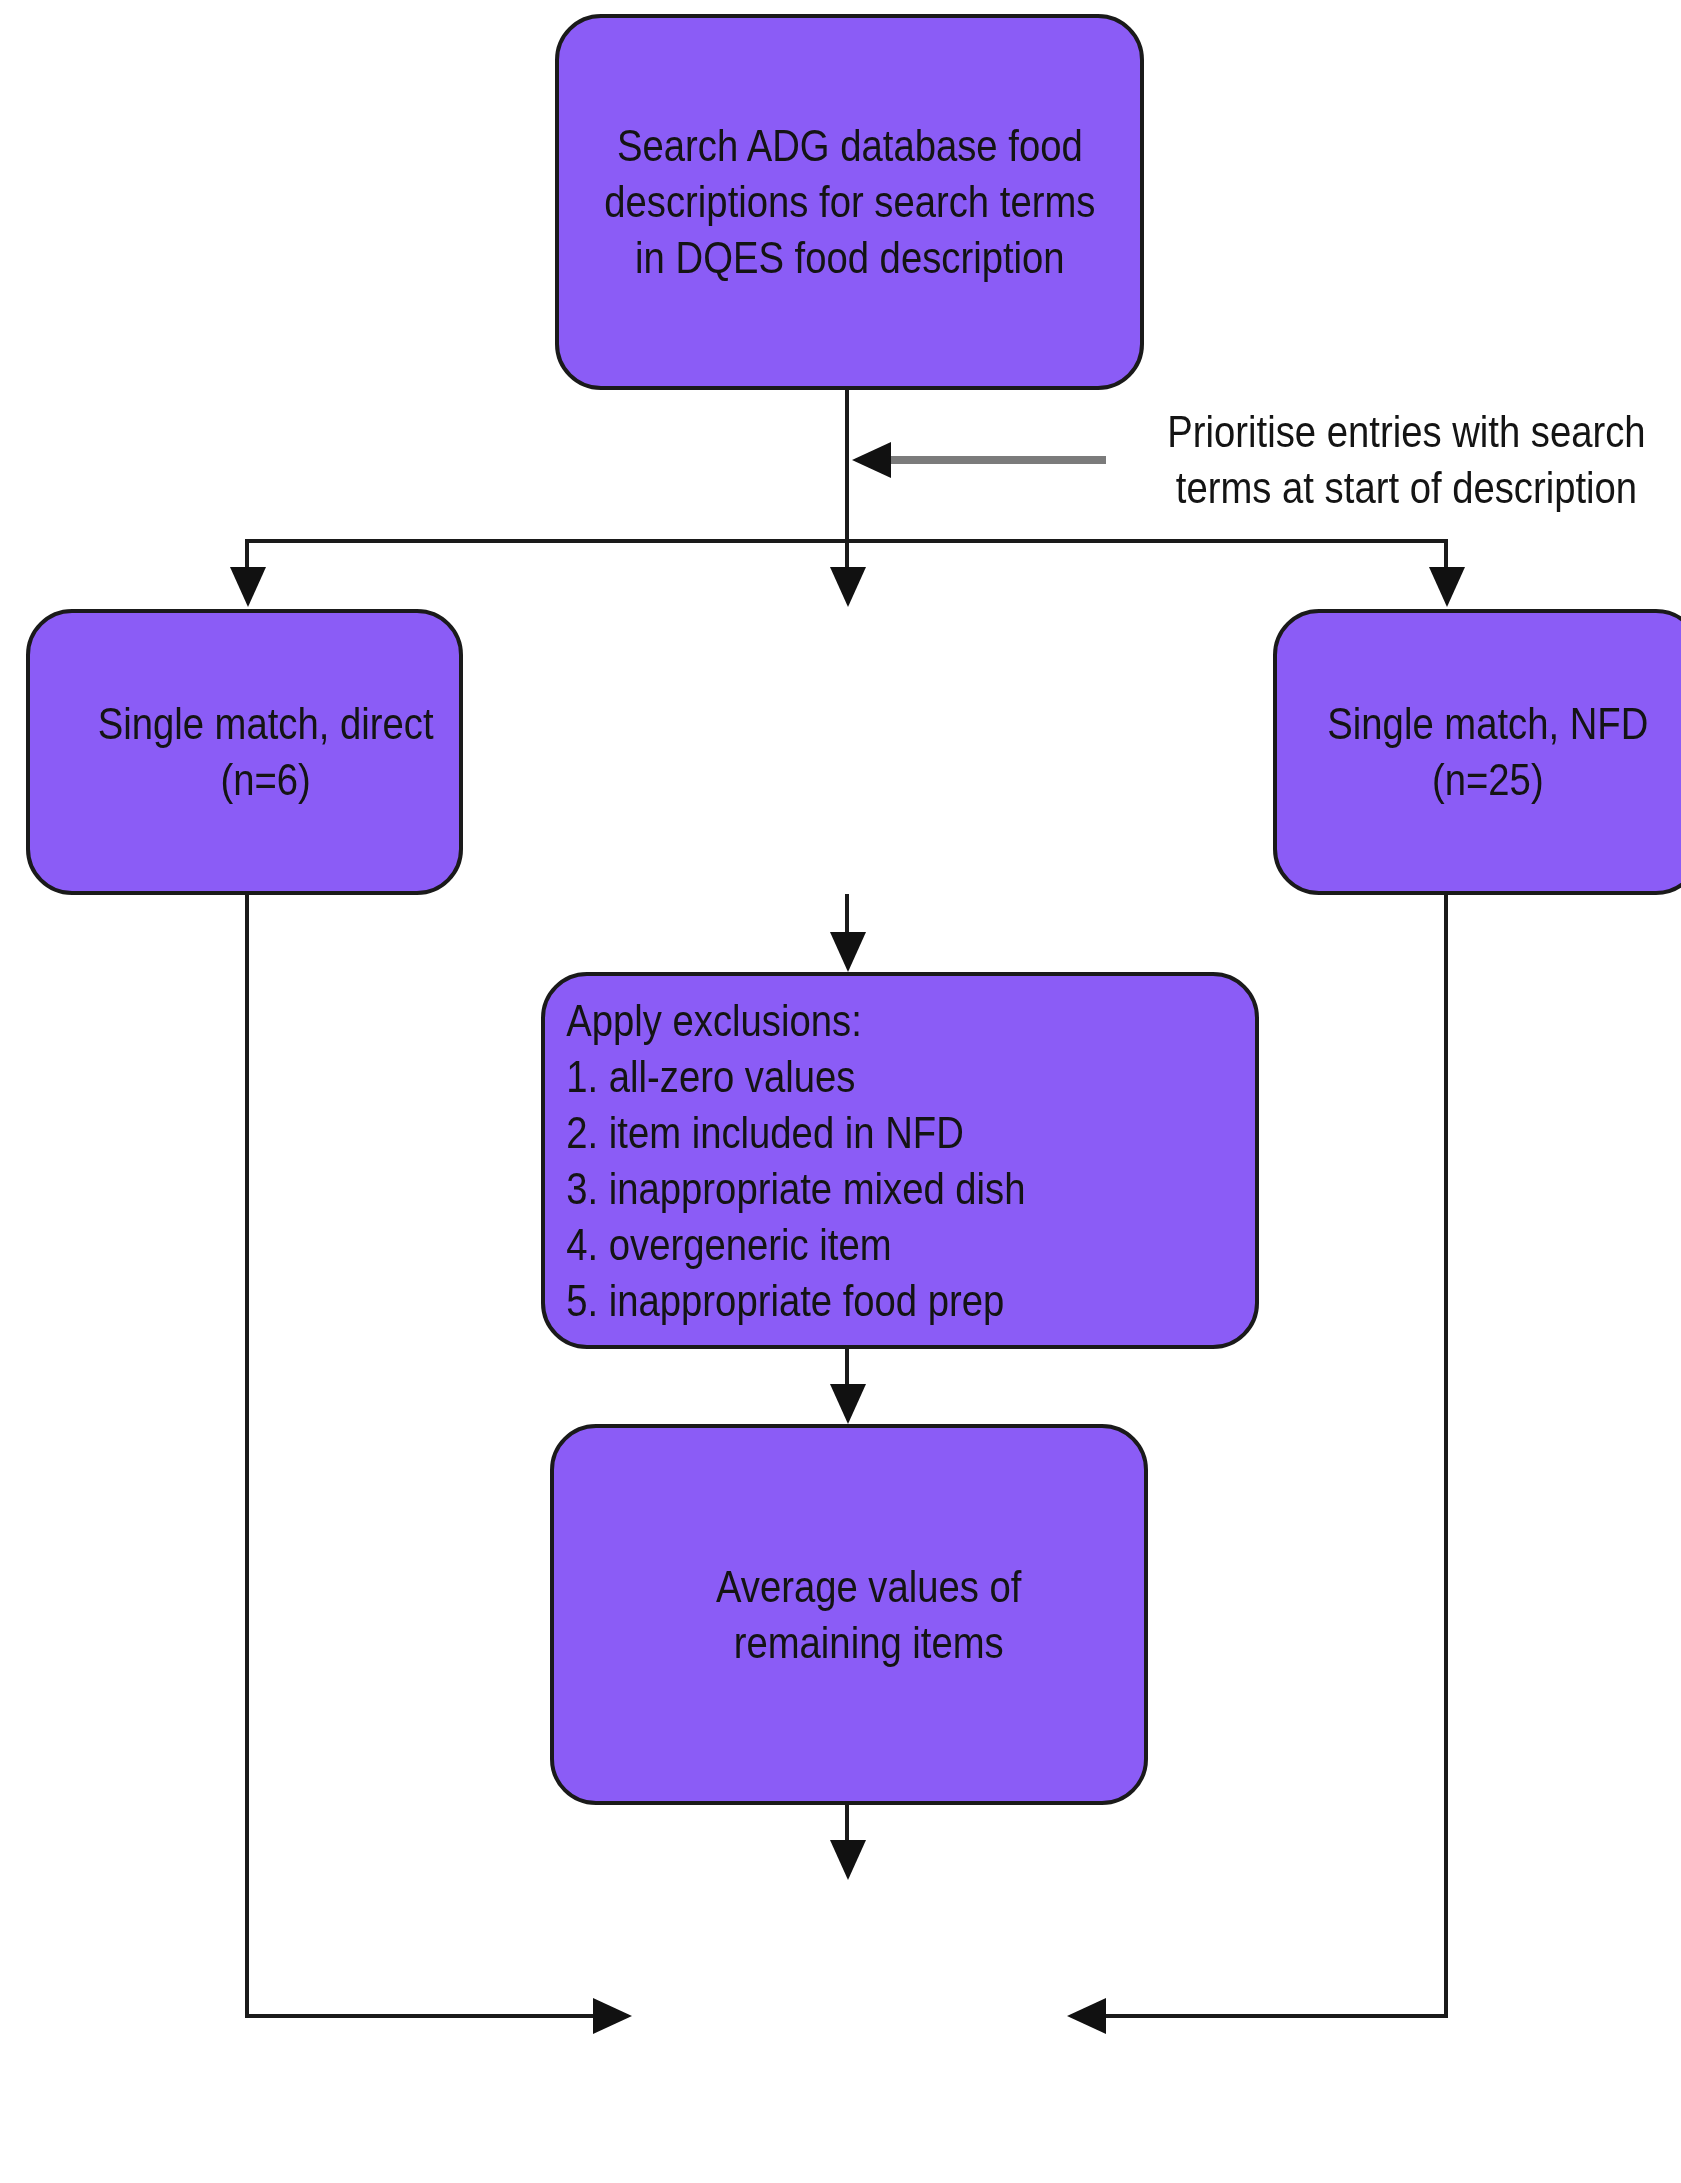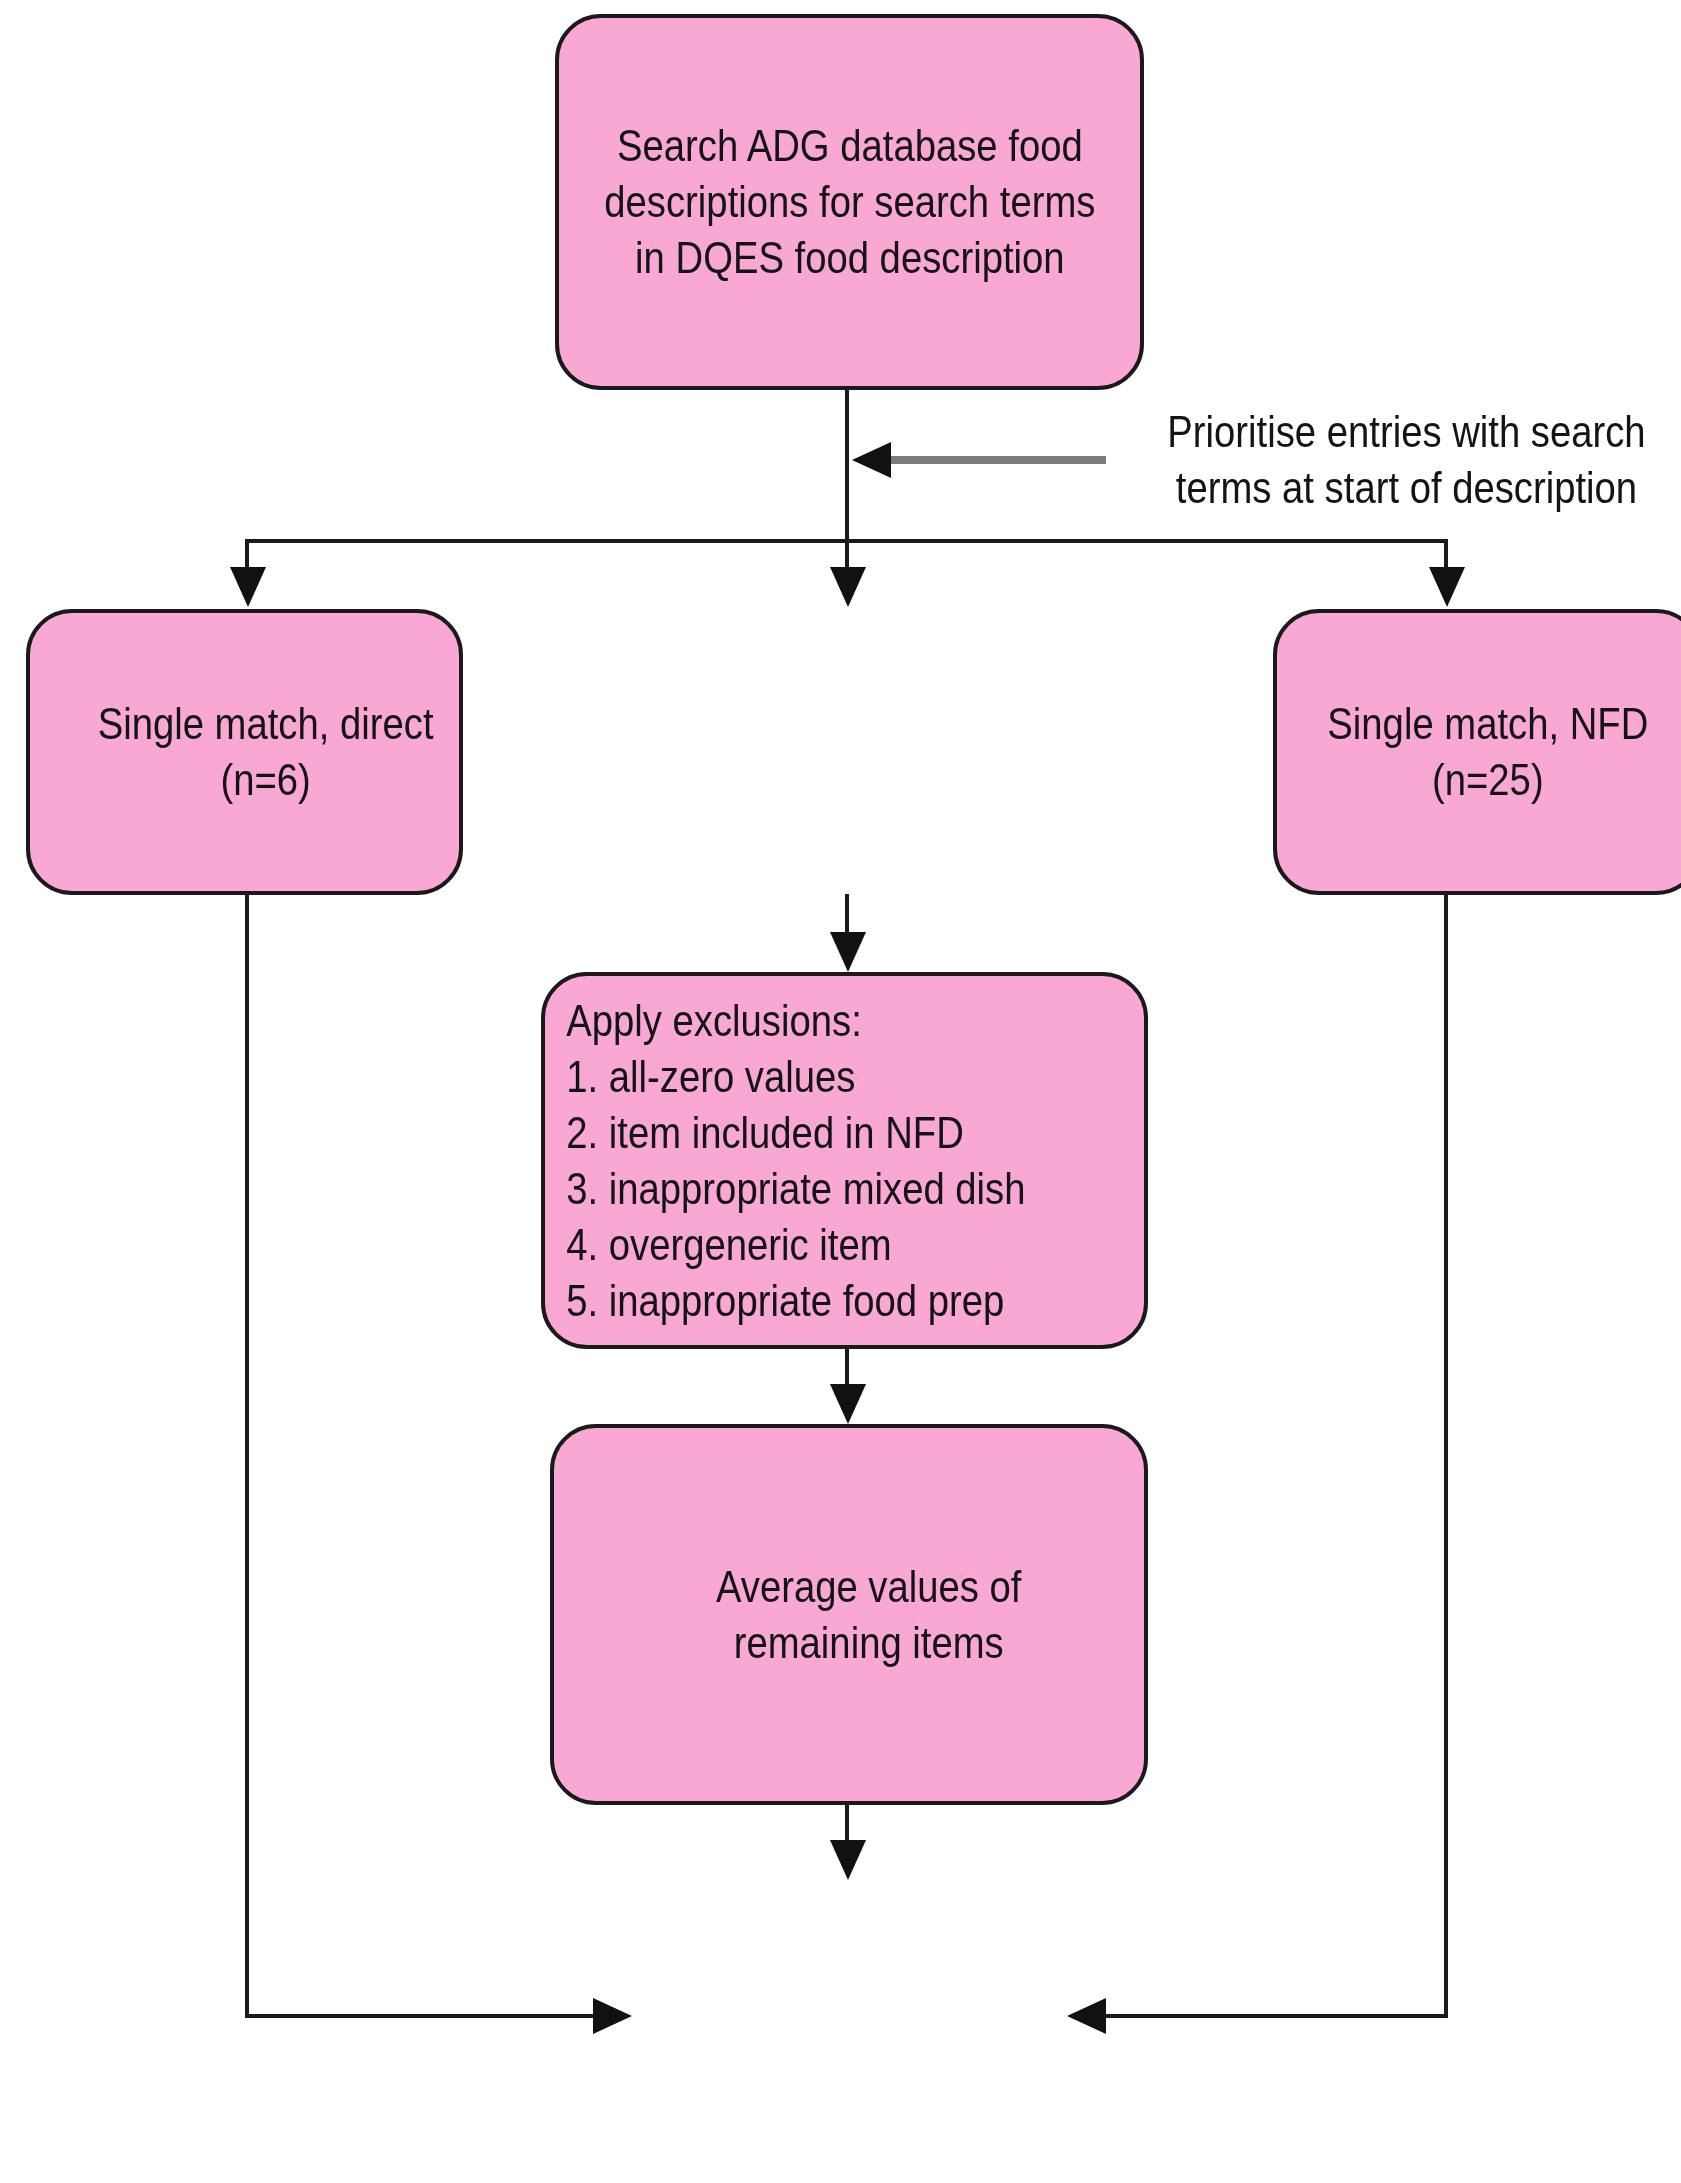--- a/index.html
+++ b/index.html
@@ -14,21 +14,21 @@
     background: #ffffff;
     font-family: "Liberation Sans", "DejaVu Sans", sans-serif;
     color: #141414;
     overflow: hidden;
   }
   .node {
     position: absolute;
     box-sizing: border-box;
     border: 4.1px solid #1a1a1a;
     border-radius: 46px;
-    background: #f9a8d4;
+    background: #8b5cf6;
     display: flex;
     align-items: center;
     justify-content: center;
   }
   .node-text {
     font-size: 45px;
     line-height: 56px;
     text-align: center;
     transform: scaleX(0.85);
     transform-origin: center center;
@@ -132,21 +132,21 @@
   <div class="node" style="left:1228px; top:609px; width:429px; height:286px;margin-left:45px;">
     <div class="node-text">
       <span>Single match, NFD</span>
       <span>(n=25)</span>
     </div>
   </div>
 
   <div class="vline" style="left:845px; top:894px; height:41px;"></div>
   <div class="arrow-down" style="left:830px; top:932px;"></div>
 
-  <div class="node top-align" style="left:541px; top:972px; width:607px; height:377px;">
+  <div class="node top-align" style="left:541px; top:972px; width:718px; height:377px;">
     <div class="node-text">
       <span>Apply exclusions:</span>
       <span>1. all-zero values</span>
       <span>2. item included in NFD</span>
       <span>3. inappropriate mixed dish</span>
       <span>4. overgeneric item</span>
       <span>5. inappropriate food prep</span>
     </div>
   </div>
 

